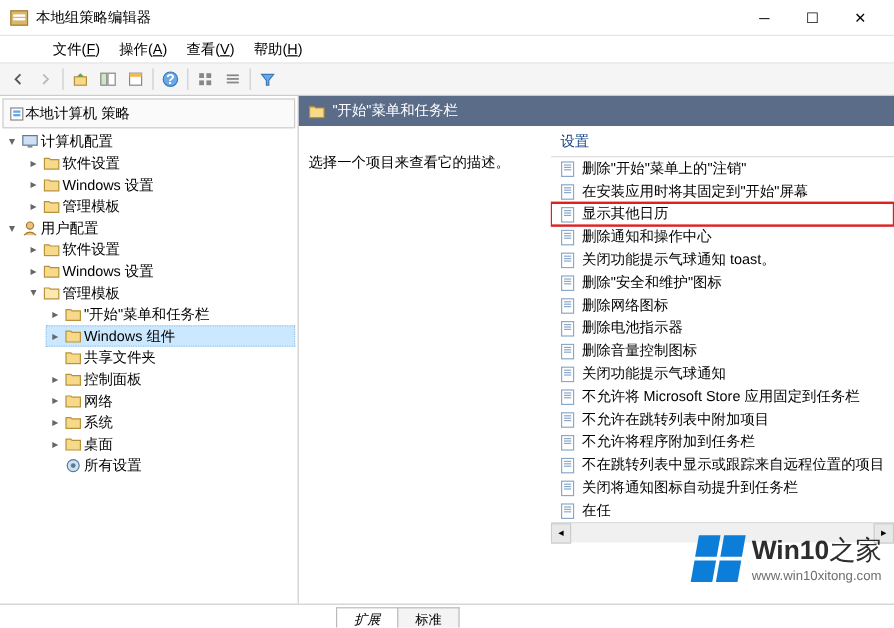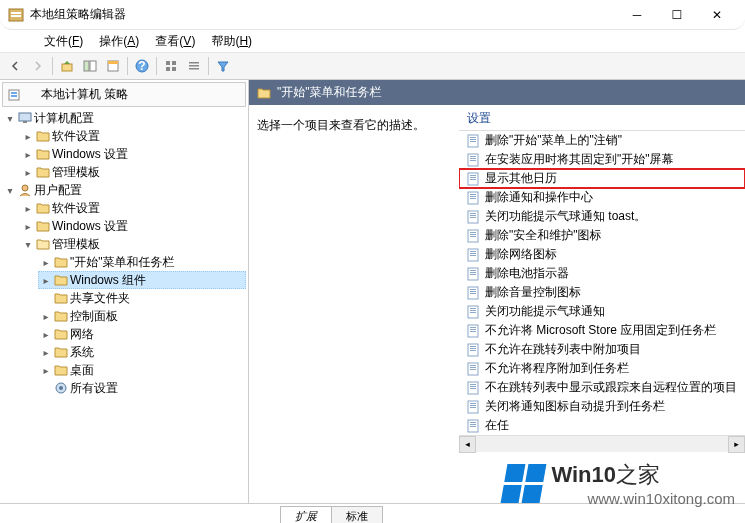--- a/index.html
+++ b/index.html
@@ -1,65 +1,65 @@
 <!DOCTYPE html>
 <html><head>
 <meta charset="utf-8">
 <style>
 * { box-sizing: border-box; margin: 0; padding: 0; font-family: "Microsoft YaHei", "Segoe UI", sans-serif; font-size: 12px; }
 body { width: 745px; height: 523px; background: #fff; overflow: hidden; position: relative; }
 
-.title-bar { height: 30px; display: flex; align-items: center; padding: 0 8px; background: #fff; border-bottom: 1px solid #e5e5e5; border-radius: 12px; }
+.title-bar { height: 30px; display: flex; align-items: center; padding: 0 8px; background: #fff; border-bottom: 1px solid #e5e5e5; }
 .title-bar .app-icon { width: 16px; height: 16px; margin-right: 6px; }
 .title-bar .title { flex: 1; }
 .title-bar .win-btn { width: 40px; height: 30px; display: flex; align-items: center; justify-content: center; }
 
 .menu-bar { height: 22px; display: flex; align-items: center; padding: 0 4px; gap: 8px; margin-left: 36px; }
 .menu-bar .menu-item { padding: 2px 4px; }
 .menu-bar .underline { text-decoration: underline; }
 
 .tool-bar { height: 28px; display: flex; align-items: center; padding: 0 4px; gap: 1px; border-top: 1px solid #e5e5e5; border-bottom: 1px solid #ccc; background: #f5f5f5; }
 .tool-btn { width: 22px; height: 22px; display: flex; align-items: center; justify-content: center; border: 1px solid transparent; }
 .tool-sep { width: 1px; height: 18px; background: #ccc; margin: 0 2px; }
 
 .main { display: flex; height: calc(523px - 30px - 22px - 28px - 20px); }
 
 .tree-panel { width: 250px; border-right: 1px solid #ccc; overflow: auto; padding: 2px; }
-.tree-header { padding: 3px 4px; border: 1px solid #ccc; background: #fafafa; margin-bottom: 2px; display: flex; align-items: center; gap: 20px; }
+.tree-header { padding: 3px 4px; border: 1px solid #ccc; background: #fafafa; margin-bottom: 2px; display: flex; align-items: center; gap: 0; }
 .tree { list-style: none; }
 .tree ul { list-style: none; padding-left: 18px; }
 .tree li { white-space: nowrap; }
 .tree .node { display: flex; align-items: center; gap: 2px; padding: 1px 2px; height: 18px; }
 .tree .node.selected { background: #cce8ff; border: 1px dotted #99c9ef; padding: 0 1px; }
 .tree .expander { width: 12px; height: 12px; display: inline-flex; align-items: center; justify-content: center; color: #666; font-size: 10px; }
 
 .content-panel { flex: 1; display: flex; flex-direction: column; }
 .content-header { background: #5a6c88; color: #fff; padding: 4px 8px; display: flex; align-items: center; gap: 6px; }
 .content-body { flex: 1; display: flex; overflow: hidden; }
-.desc-col { width: 210px; padding: 12px 8px; }
+.desc-col { width: 210px; padding: 22px 8px; }
 .settings-col { flex: 1; overflow: auto; padding: 2px 0; }
 .settings-header { padding: 3px 8px; color: #15428b; border-bottom: 1px solid #ddd; }
 .settings-list { list-style: none; }
 .settings-list li { display: flex; align-items: center; gap: 6px; padding: 2px 8px; height: 19px; white-space: nowrap; }
 .settings-list li.highlighted { outline: 2px solid #e02020; outline-offset: -1px; text-align: right; }
 
 .tabs-row { height: 22px; display: flex; align-items: flex-end; padding-left: 280px; border-top: 1px solid #ccc; background: #fff; }
 .tab { padding: 2px 14px; border: 1px solid #bbb; border-bottom: none; background: #f4f4f4; margin-right: -1px; font-size: 11px; position: relative; top: 1px; }
 .tab.active { background: #fff; font-style: italic; }
 
 .folder-icon { width: 14px; height: 12px; }
 .gear-icon { width: 14px; height: 14px; }
 .policy-icon { width: 14px; height: 14px; }
 .setting-icon { width: 12px; height: 14px; }
 
-.watermark { position: absolute; right: 10px; bottom: 16px; display: flex; align-items: center; gap: 8px; opacity: 0.95; pointer-events: none; }
+.watermark { position: absolute; right: 10px; bottom: 37px; display: flex; align-items: center; gap: 8px; opacity: 0.95; pointer-events: none; }
 .watermark .logo { display: grid; grid-template-columns: 18px 18px; grid-template-rows: 18px 18px; gap: 3px; transform: skewX(-10deg); }
 .watermark .logo span { background: #0078d7; }
 .watermark .text-big { font-size: 22px; font-weight: bold; color: #222; }
-.watermark .text-small { font-size: 15px; color: #666; margin-left: 36px; }
+.watermark .text-small { font-size: 11px; color: #666; }
 
 .hscroll { height: 17px; background: #f0f0f0; border-top: 1px solid #ddd; display: flex; align-items: center; }
 .hscroll .sbtn { width: 17px; height: 17px; background: #e8e8e8; border: 1px solid #ccc; display: flex; align-items: center; justify-content: center; font-size: 9px; }
 .hscroll .track { flex: 1; }
 </style>
 </head>
 <body>
 
 <div class="title-bar">
   <svg class="app-icon" viewBox="0 0 16 16">

